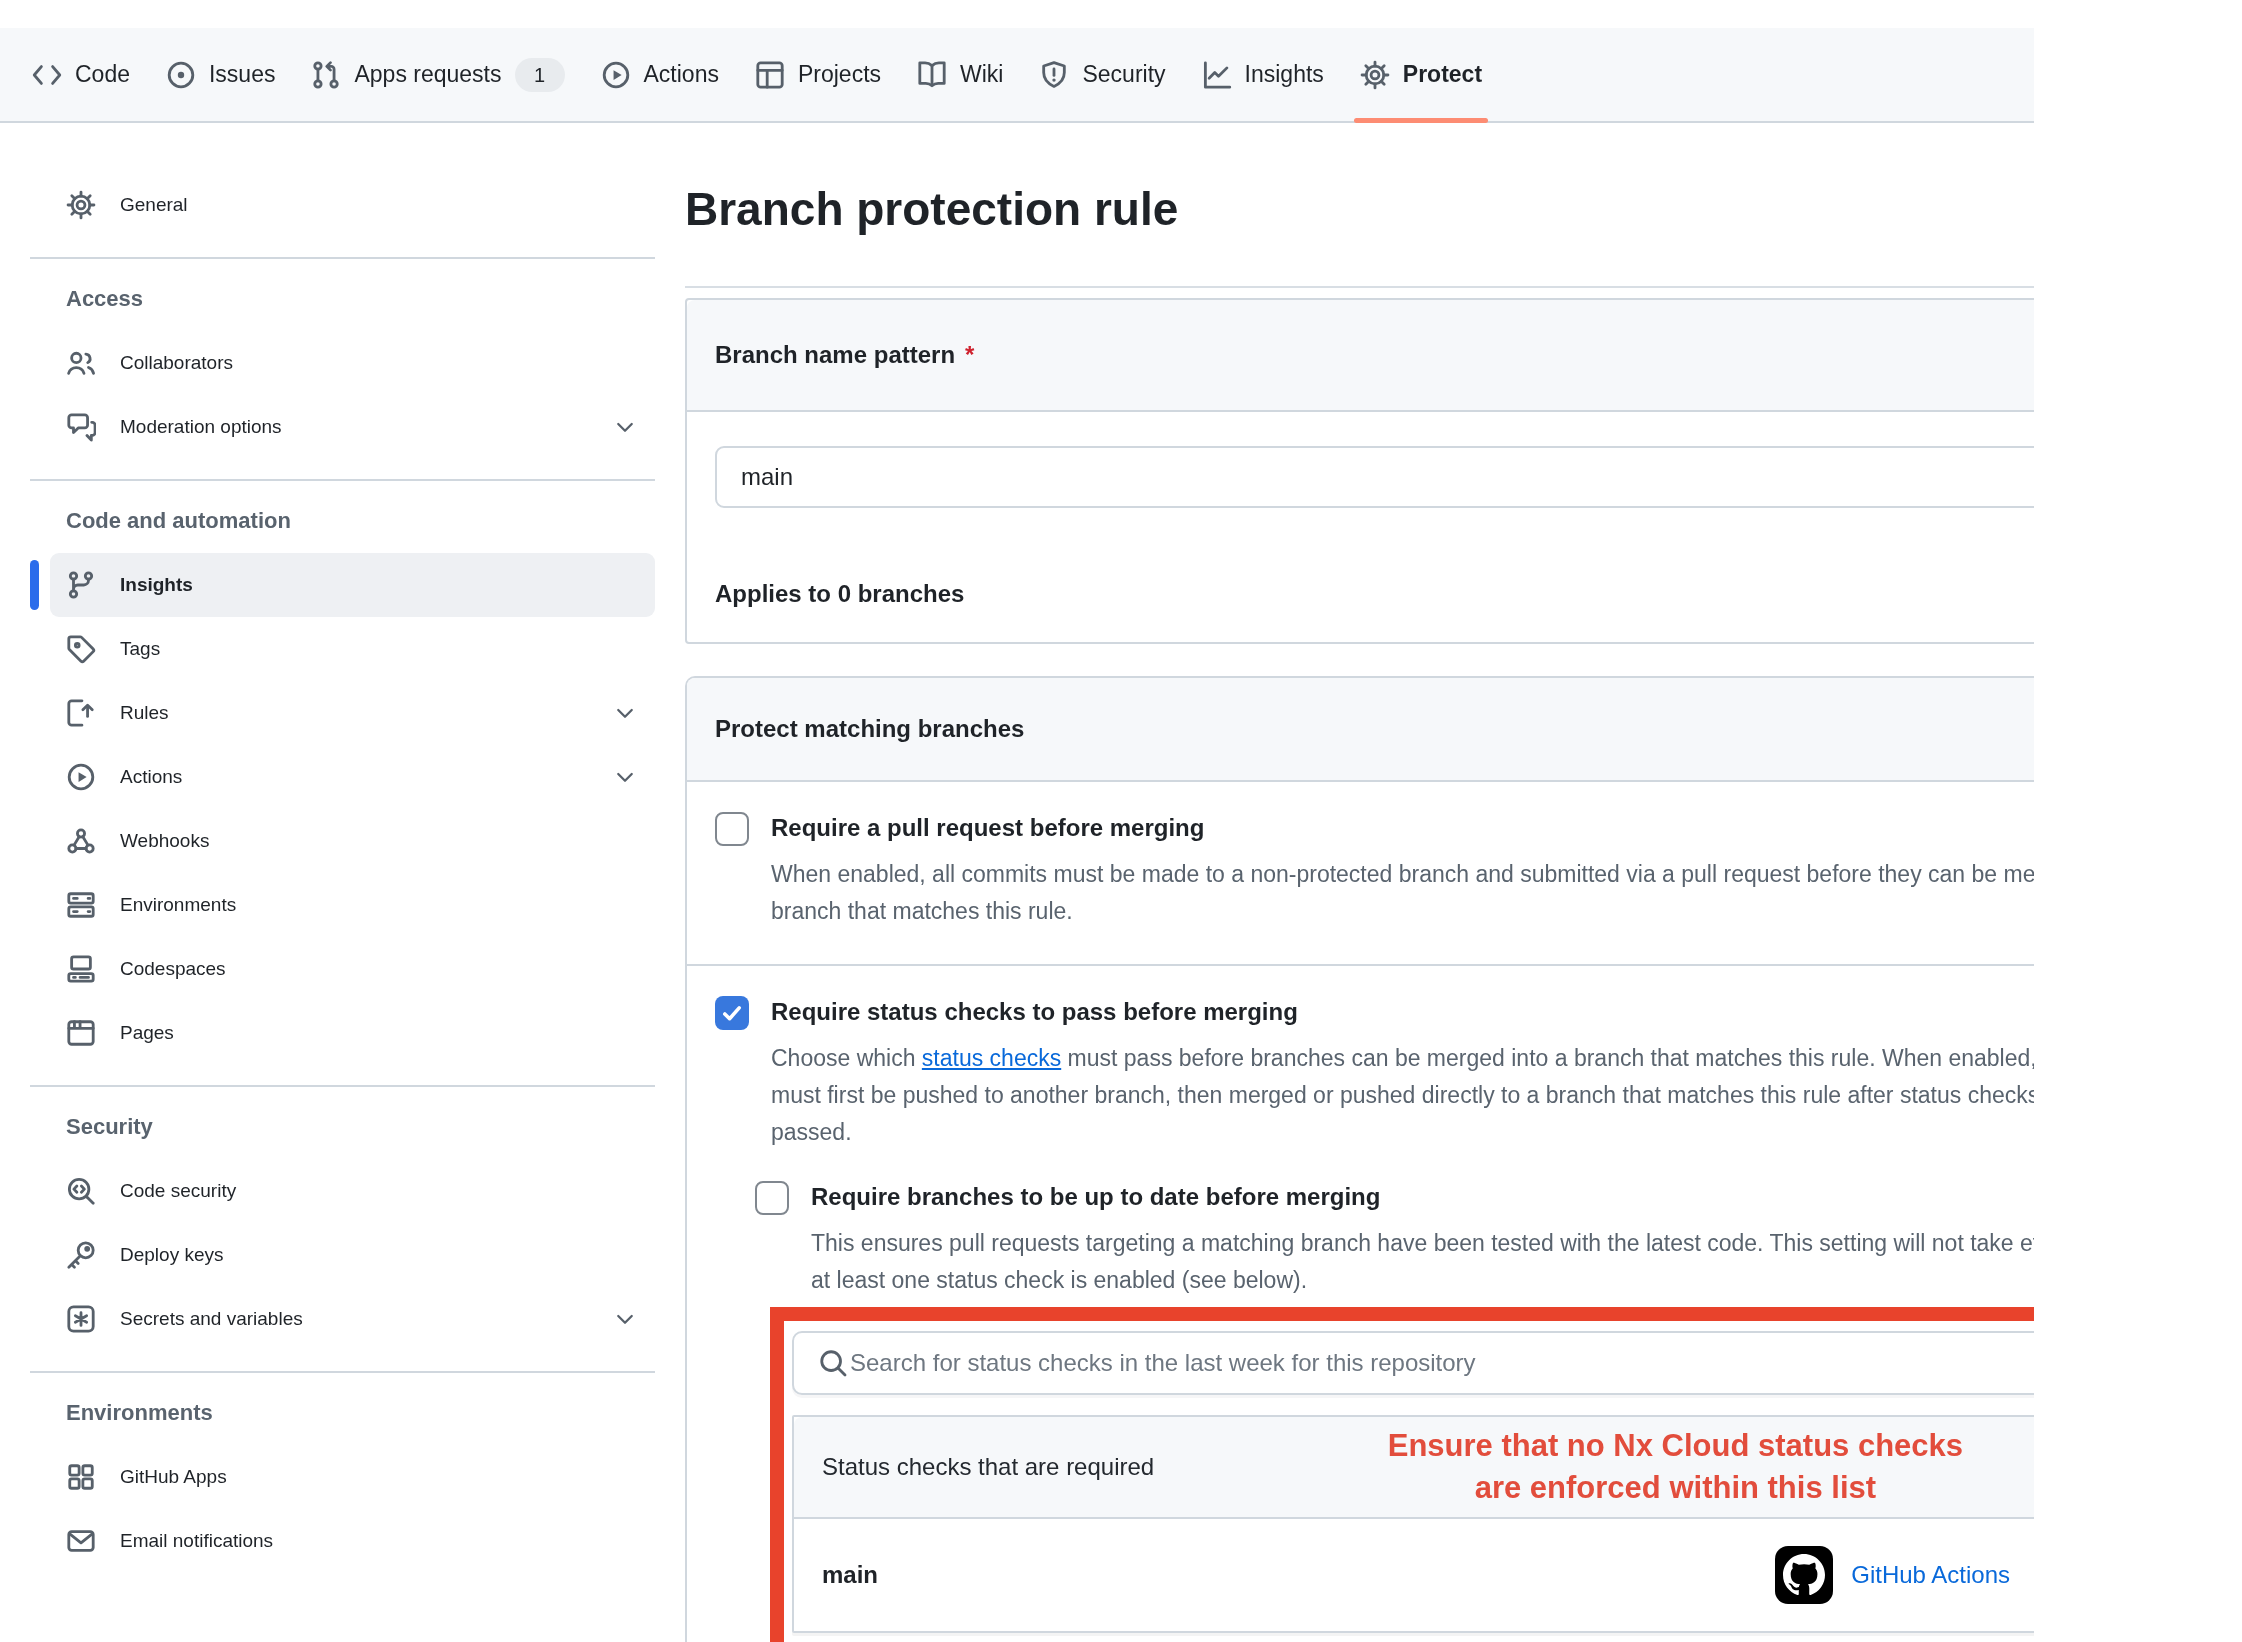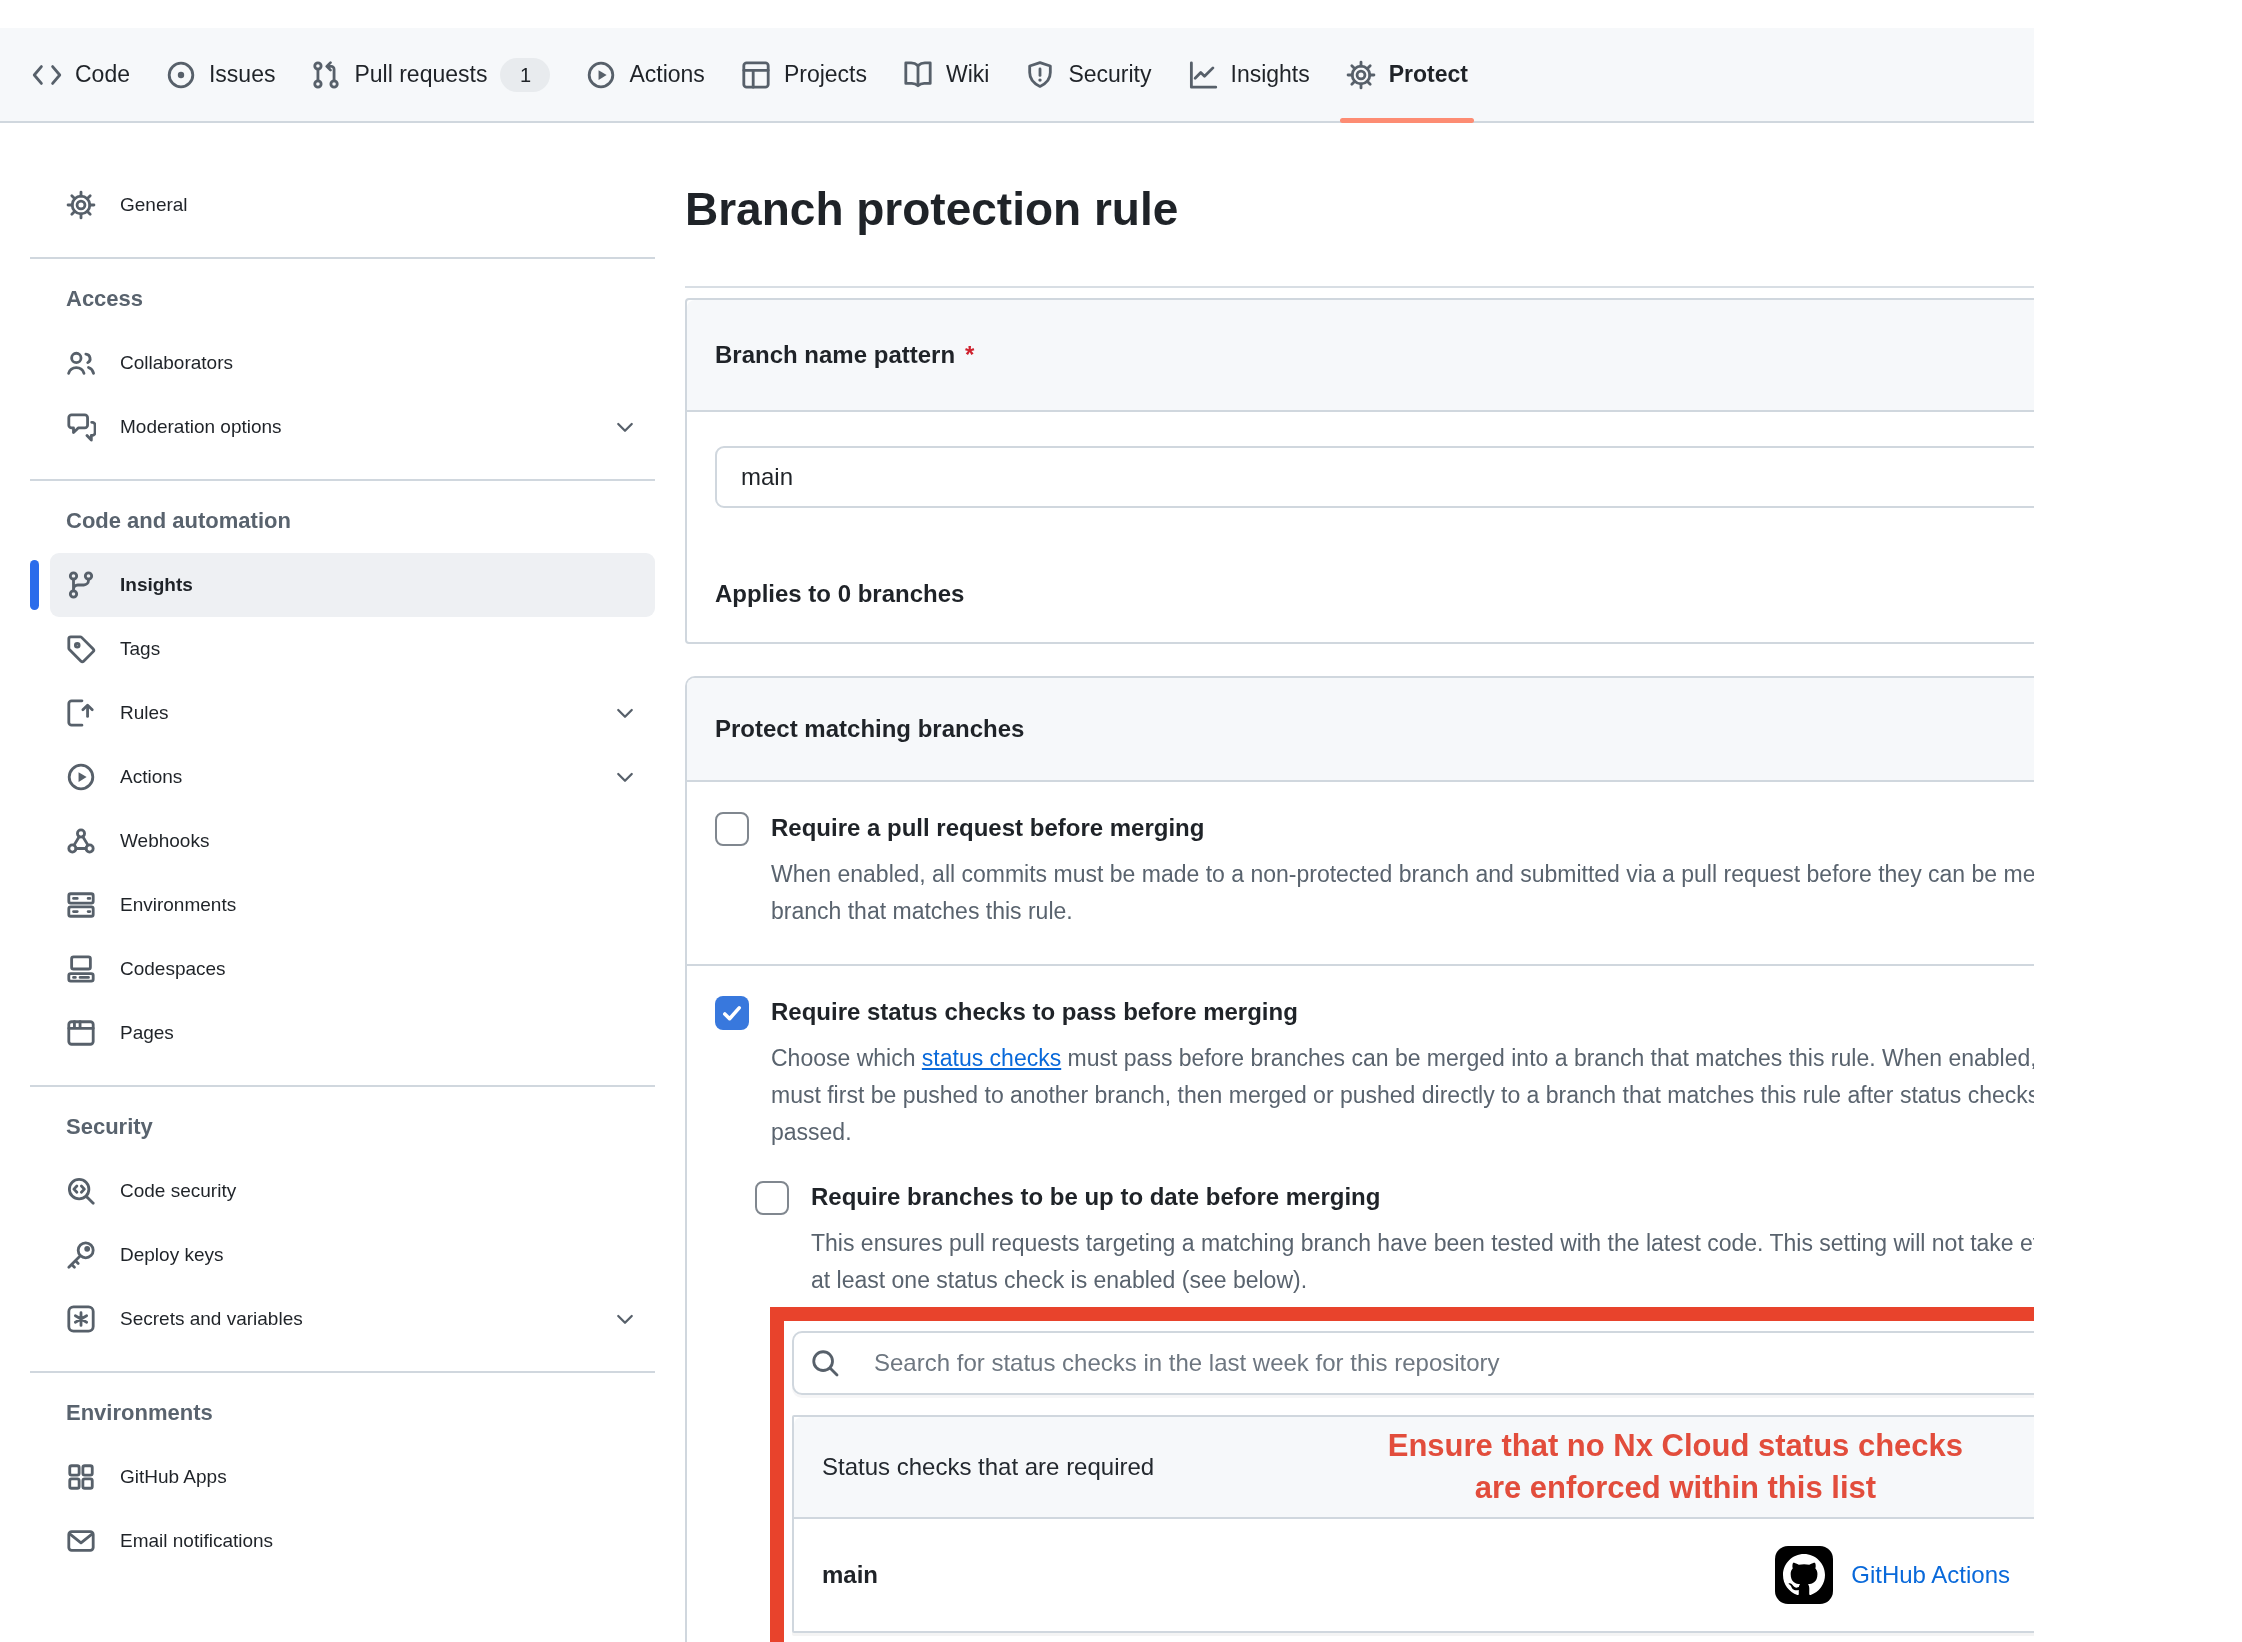--- a/index.html
+++ b/index.html
@@ -48,22 +48,22 @@
   .cb{width:34px;height:34px;box-sizing:border-box;border:2px solid #80878f;border-radius:8px;
     background:#fff;margin-top:0px;cursor:pointer;}
   .cb.checked{border:none;background:#3878dd;display:flex;align-items:center;justify-content:center;}
   .cb.checked svg{width:24px;height:24px;}
   .opt-title{font-size:24px;font-weight:700;line-height:32px;}
   .opt-desc{margin-top:12px;font-size:23px;line-height:37px;color:#59636e;}
   .opt-desc a{color:#0969da;text-decoration:underline;cursor:pointer;}
   .sub-opt{margin-top:30px;margin-left:40px;}
   
   .annot-box{margin:8px 4px 0 55px;border:14px solid #e8432c;padding:10px 12px 12px 8px;}
-  .search-row{display:flex;align-items:center;gap:32px;height:60px;border:2px solid #d0d7de;
-    border-radius:10px;background:#fff;padding:0 16px;box-shadow:0 3px 0 rgba(31,35,40,0.04);}
+  .search-row{display:flex;align-items:center;gap:0;height:60px;border:2px solid #d0d7de;
+    border-radius:10px;background:#fff;padding:0 24px;box-shadow:0 3px 0 rgba(31,35,40,0.04);}
   .search-row svg{width:30px;height:30px;color:#57606a;flex:none;}
   .search-row input{flex:1;border:none;outline:none;font-family:inherit;font-size:24px;color:#1f2328;background:transparent;}
   .search-row input::placeholder{color:#6e7781;}
   .checks-box{margin-top:20px;border:2px solid #d0d7de;border-radius:2px;background:#fff;
     box-shadow:0 3px 0 rgba(31,35,40,0.05);}
   .checks-head{position:relative;height:100px;background:#f6f8fa;border-bottom:2px solid #d0d7de;
     border-radius:8px 8px 0 0;display:flex;align-items:center;padding:0 28px;font-size:24px;color:#24292f;}
   .annot-text{position:absolute;left:65%;top:50%;transform:translate(-50%,-50%);text-align:center;
     font-size:31px;line-height:42px;font-weight:700;color:#e24d3c;white-space:nowrap;}
   .check-row{height:112px;display:flex;align-items:center;padding:0 24px 0 28px;}
@@ -99,21 +99,21 @@
     </div>
     <div class="nav-item">
       <svg viewBox="0 0 16 16">
           <g class="icon-stroke">
             <circle cx="3.7" cy="3.2" r="1.7"></circle>
             <circle cx="3.7" cy="12.8" r="1.7"></circle>
             <circle cx="12.3" cy="12.8" r="1.7"></circle>
             <path d="M3.7 4.9v6.2M8.7 3.4h2.1a1.5 1.5 0 0 1 1.5 1.5v6.2M10.4 1.4l-2 2 2 2"></path>
           </g>
         </svg>
-      <span class="nav-label">Pull requests</span>
+      <span class="nav-label">Apps requests</span>
       <span class="nav-badge">1</span>
     </div>
     <div class="nav-item">
       <svg viewBox="0 0 16 16">
           <circle class="icon-stroke" cx="8" cy="8" r="6.3"></circle>
           <path d="M6.7 5.4 11 8l-4.3 2.6Z" fill="currentColor"></path>
         </svg>
       <span class="nav-label">Actions</span>
     </div>
     <div class="nav-item">

